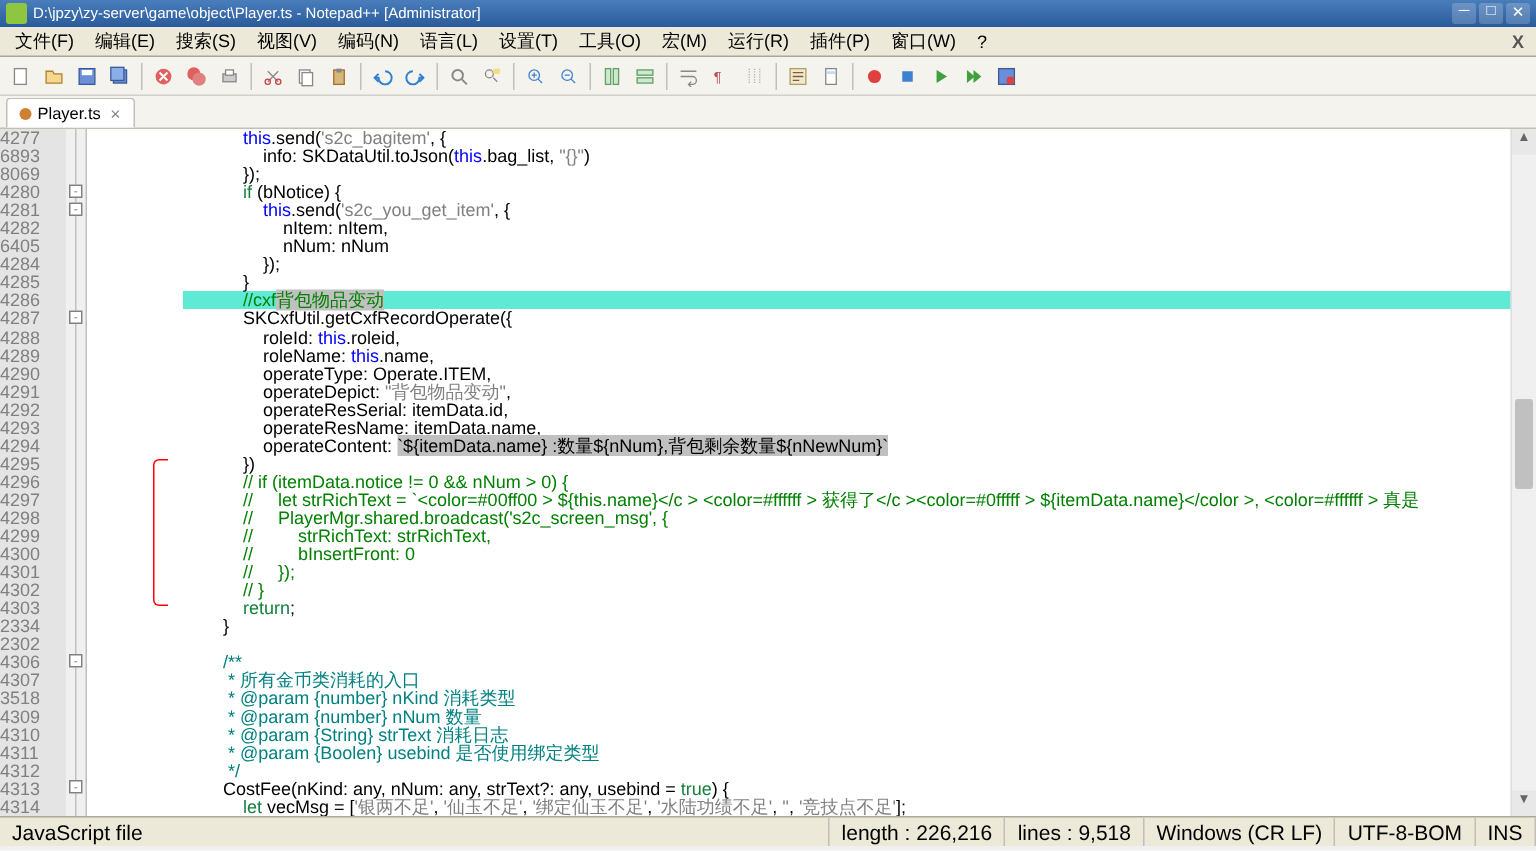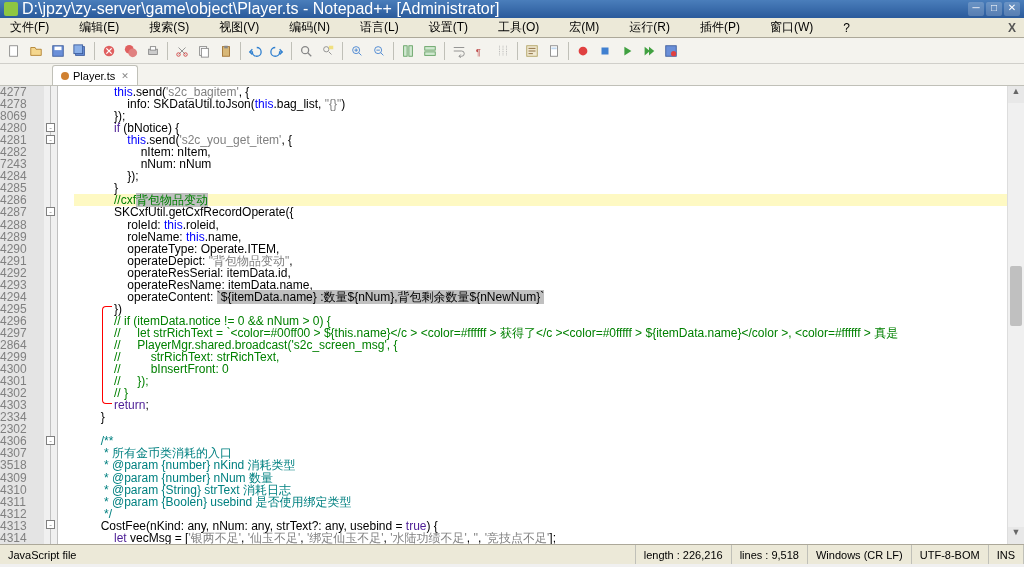--- a/index.html
+++ b/index.html
@@ -1,52 +1,52 @@
 <!DOCTYPE html>
 <html><head>
 <meta charset="utf-8">
 <style>
 * { margin:0; padding:0; box-sizing:border-box; font-family:"Microsoft YaHei","SimSun",Tahoma,sans-serif; }
 body { background:#f0f0f0; width:1024px; height:567px; overflow:hidden; font-size:12px; }
 .titlebar { height:18px; background:linear-gradient(#4a7ebb,#2a5a9b); color:#fff; display:flex; align-items:center; padding:0 4px; }
 .titlebar .icon { width:14px; height:14px; background:#8ec641; margin-right:4px; border-radius:2px; }
-.titlebar .title { flex:1; font-size:16px; }
+.titlebar .title { flex:1; font-size:10px; }
 .titlebar .winbtns { display:flex; gap:2px; }
 .titlebar .winbtn { width:16px; height:14px; background:rgba(255,255,255,.2); font-size:10px; text-align:center; color:#fff; border-radius:2px; }
-.menubar { height:20px; background:#ece9d8; border-bottom:1px solid #aca899; display:flex; align-items:center; padding-left:4px; gap:18px; }
+.menubar { height:20px; background:#ece9d8; border-bottom:1px solid #aca899; display:flex; align-items:center; padding-left:4px; gap:2px; }
 .menubar .menu { padding:2px 6px; font-size:12px; cursor:default; }
 .menubar .close-doc { margin-left:auto; margin-right:4px; padding:0 4px; color:#555; font-weight:bold; }
 .toolbar { height:26px; background:#f4f3ee; border-bottom:1px solid #d0cfca; display:flex; align-items:center; padding:0 4px; gap:2px; }
 .tbtn { width:20px; height:20px; border:1px solid transparent; border-radius:2px; display:flex; align-items:center; justify-content:center; }
 .tbtn svg { width:14px; height:14px; }
 .tsep { width:1px; height:18px; background:#c0c0b8; margin:0 2px; }
 .tabbar { height:22px; background:#f4f3ee; display:flex; align-items:flex-end; padding-left:4px; border-bottom:1px solid #c0c0b8; }
-.tab { height:20px; padding:2px 8px; background:#fff; border:1px solid #c0c0b8; border-bottom:none; border-radius:3px 3px 0 0; font-size:11px; display:flex; align-items:center; gap:4px;margin-left:48px; }
+.tab { height:20px; padding:2px 8px; background:#fff; border:1px solid #c0c0b8; border-bottom:none; border-radius:3px 3px 0 0; font-size:11px; display:flex; align-items:center; gap:4px; }
 .tab .dot { width:8px; height:8px; border-radius:50%; background:#d08030; }
 .tab .x { color:#888; font-size:9px; margin-left:2px; }
 .editor-area { position:relative; height:458px; background:#fff; }
 .editor { display:flex; height:100%; overflow:hidden; font-family:Consolas,"Courier New",monospace; font-size:12px; line-height:12.05px; }
 .gutter { width:44px; text-align:left; color:#808080; background:#e4e4e4; padding:0 6px 0 0; user-select:none; }
 .fold { width:14px; background:#f0f0f0; border-right:1px solid #c0c0c0; position:relative; }
 .fold .fbox { position:absolute; left:2px; width:9px; height:9px; border:1px solid #808080; background:#fff; font-size:8px; line-height:7px; text-align:center; color:#808080; }
 .fold .fline { position:absolute; left:6px; width:1px; background:#c0c0c0; top:0; bottom:0; }
-.code { flex:1; white-space:pre; padding-left:16px; position:relative; }
+.code { flex:1; white-space:pre; padding-left:16px; position:relative;margin-left:48px; }
 .code .line { height:12.05px; }
-.hl-current { background:#fef9c3; }
+.hl-current { background:#5eead4; }
 .hl-sel { background:#c0c0c0; }
-.c-kw { color:#4c1d95; }
+.c-kw { color:#15803d; }
 .c-str { color:#808080; }
 .c-cmt { color:#008000; }
 .c-this { color:#0000ff; }
 .c-doc { color:#008080; }
 .annotation { position:absolute; pointer-events:none; }
 .vscroll { position:absolute; right:0; top:0; bottom:0; width:17px; background:#f0f0f0; border-left:1px solid #ddd; }
 .vscroll .thumb { position:absolute; left:2px; right:2px; top:180px; height:60px; background:#c0c0c0; border-radius:2px; }
 .vscroll .arr { position:absolute; left:0; right:0; height:17px; text-align:center; font-size:9px; color:#666; background:#e8e8e8; }
-.statusbar { height:20px; background:#ece9d8; border-top:1px solid #aca899; display:flex; align-items:center; font-size:11px; }
+.statusbar { height:20px; background:#ece9d8; border-top:1px solid #aca899; display:flex; align-items:center; font-size:14px; }
 .statusbar .cell { padding:0 8px; border-right:1px solid #c0c0b8; height:100%; display:flex; align-items:center; }
 .statusbar .flex { flex:1; }
 .bracket-line { position:absolute; top:220px; left:102px; width:10px; height:98px; border:1.5px solid #ff0000; border-right:none; border-radius:4px 0 0 4px; pointer-events:none;}
 </style>
 </head>
 <body>
 
 <div class="titlebar">
   <div class="icon"></div>
   <div class="title">D:\jpzy\zy-server\game\object\Player.ts - Notepad++ [Administrator]</div>
@@ -254,41 +254,41 @@
     <span class="dot"></span>
     <span>Player.ts</span>
     <span class="x">✕</span>
   </div>
 </div>
 
 <div class="editor-area">
   <div class="editor">
     <div class="gutter" id="gutter">
         <div class="line">4277</div>
-        <div class="line">4278</div>
+        <div class="line">6893</div>
         <div class="line">8069</div>
         <div class="line">4280</div>
         <div class="line">4281</div>
         <div class="line">4282</div>
-        <div class="line">7243</div>
+        <div class="line">6405</div>
         <div class="line">4284</div>
         <div class="line">4285</div>
         <div class="line">4286</div>
         <div class="line">4287</div>
         <div class="line">4288</div>
         <div class="line">4289</div>
         <div class="line">4290</div>
         <div class="line">4291</div>
         <div class="line">4292</div>
         <div class="line">4293</div>
         <div class="line">4294</div>
         <div class="line">4295</div>
         <div class="line">4296</div>
         <div class="line">4297</div>
-        <div class="line">2864</div>
+        <div class="line">4298</div>
         <div class="line">4299</div>
         <div class="line">4300</div>
         <div class="line">4301</div>
         <div class="line">4302</div>
         <div class="line">4303</div>
         <div class="line">2334</div>
         <div class="line">2302</div>
         <div class="line">4306</div>
         <div class="line">4307</div>
         <div class="line">3518</div>

